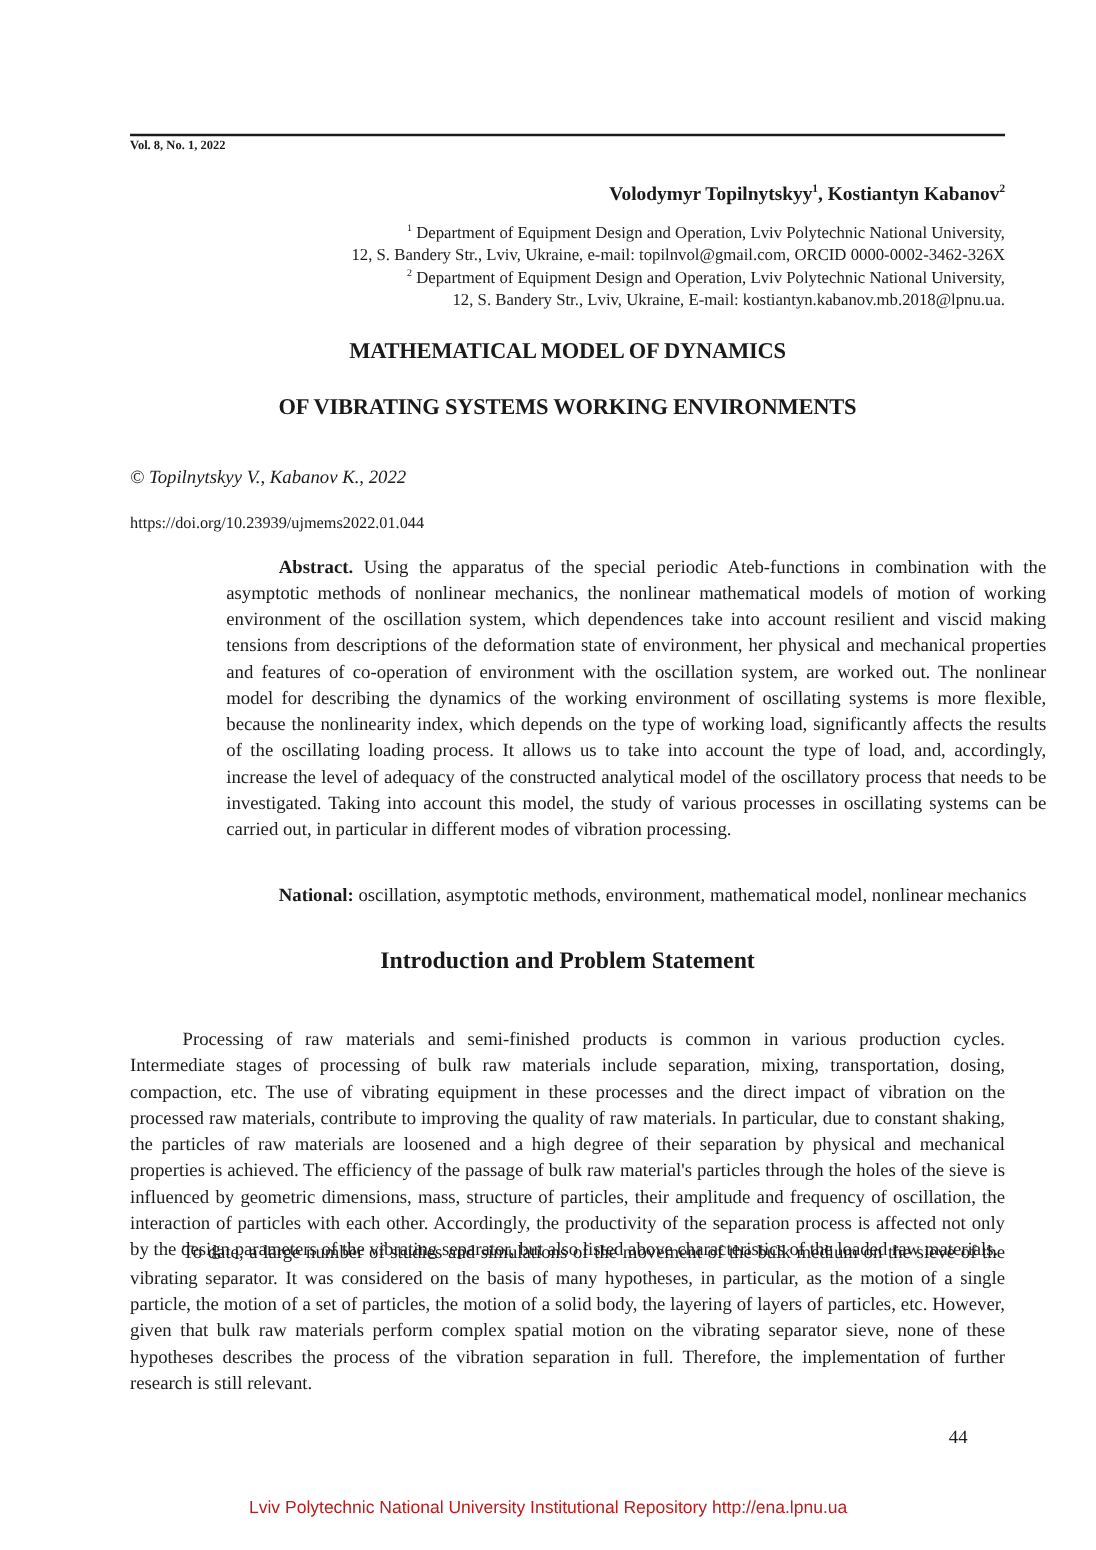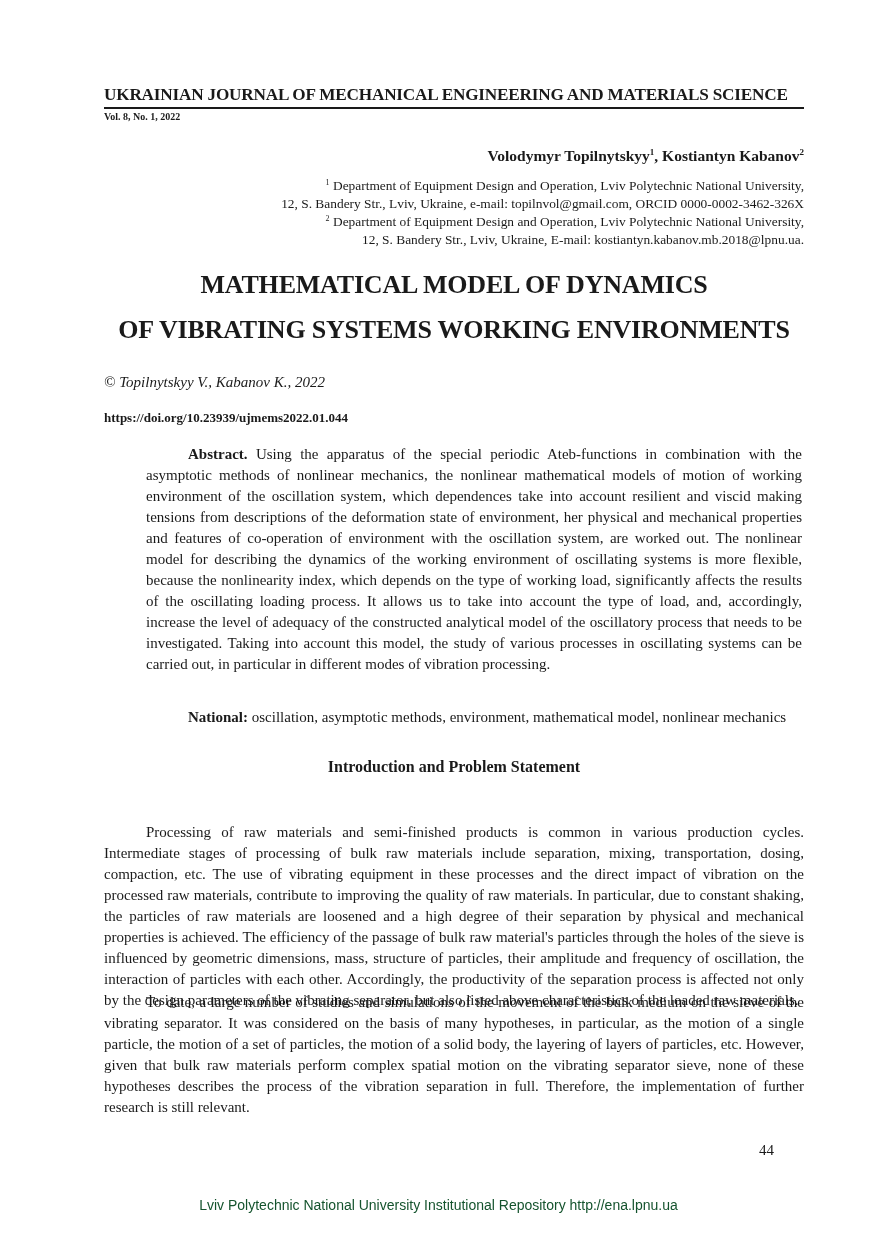--- a/index.html
+++ b/index.html
@@ -16,52 +16,51 @@
   .authors sup { font-size: 9px; vertical-align: super; line-height: 0; }
 
   .affil { position: absolute; right: 73px; width: 700px; text-align: right; font-size: 13.4px; white-space: nowrap; }
   .affil sup { font-size: 8px; vertical-align: super; line-height: 0; }
   .affil.l1 { top: 178px; }
   .affil.l2 { top: 196px; }
   .affil.l3 { top: 214px; }
   .affil.l4 { top: 232px; }
 
   .paper-title { position: absolute; left: 104px; width: 700px; text-align: center;
-    font-weight: bold; font-size: 26px; letter-spacing: -0.2px; white-space: nowrap; }
+    font-weight: bold; font-size: 18px; letter-spacing: -0.2px; white-space: nowrap; }
   .paper-title.t1 { top: 270px; }
   .paper-title.t2 { top: 295px; margin-top: 20px; }
 
   .dates { position: absolute; left: 104px; top: 337px; font-size: 15px; white-space: nowrap; }
   .copyright { position: absolute; left: 104px; top: 374px; font-size: 15px; font-style: italic; white-space: nowrap; }
-  .doi { position: absolute; left: 104px; top: 410px; font-size: 13px; white-space: nowrap; font-weight: bold; }
+  .doi { position: absolute; left: 104px; top: 410px; font-size: 13px; white-space: nowrap; }
 
   .justify { text-align: justify; font-size: 15px; line-height: 21px; }
   .abstract { position: absolute; left: 146px; top: 444px; width: 656px; }
   .abstract .lead, .keywords .lead { font-weight: bold; }
-  .indent { text-indent: 42px; }
+  .indent { text-indent: 42px; margin-left: 35px; }
   .keywords { position: absolute; left: 146px; top: 707px; width: 656px; }
 
   .section-heading { position: absolute; left: 104px; top: 758px; width: 700px; text-align: center;
-    font-weight: bold; font-size: 16px; }
+    font-weight: bold; font-size: 19px; }
 
   .body-text { position: absolute; left: 104px; width: 700px; }
   .body-text.p1 { top: 822px; }
   .body-text.p2 { top: 992px; }
   .body-text p { margin: 0; }
 
   .page-number { position: absolute; left: 104px; top: 1142px; width: 670px; text-align: right; font-size: 15px; }
   .footer { position: absolute; left: 0; top: 1197px; width: 877px; text-align: center;
-    font-family: "Liberation Sans", "DejaVu Sans", sans-serif; font-size: 14px; color: #14532d; }
+    font-family: "Liberation Sans", "DejaVu Sans", sans-serif; font-size: 14px; color: #b91c1c; }
 </style>
 </head>
 <body>
 
 <div class="page">
 
-  <div class="journal-title">UKRAINIAN JOURNAL OF MECHANICAL ENGINEERING AND MATERIALS SCIENCE</div>
   <div class="header-rule"></div>
   <div class="volume">Vol. 8, No. 1, 2022</div>
 
   <div class="authors">
     <span>Volodymyr Topilnytskyy</span><sup>1</sup><span>, </span><span>Kostiantyn Kabanov</span><sup>2</sup>
   </div>
 
   <div class="affil l1"><sup>1</sup><span> Department of Equipment Design and Operation, Lviv Polytechnic National University,</span></div>
   <div class="affil l2">12, S. Bandery Str., Lviv, Ukraine, e-mail: topilnvol@gmail.com, ORCID 0000-0002-3462-326X</div>
   <div class="affil l3"><sup>2</sup><span> Department of Equipment Design and Operation, Lviv Polytechnic National University,</span></div>

